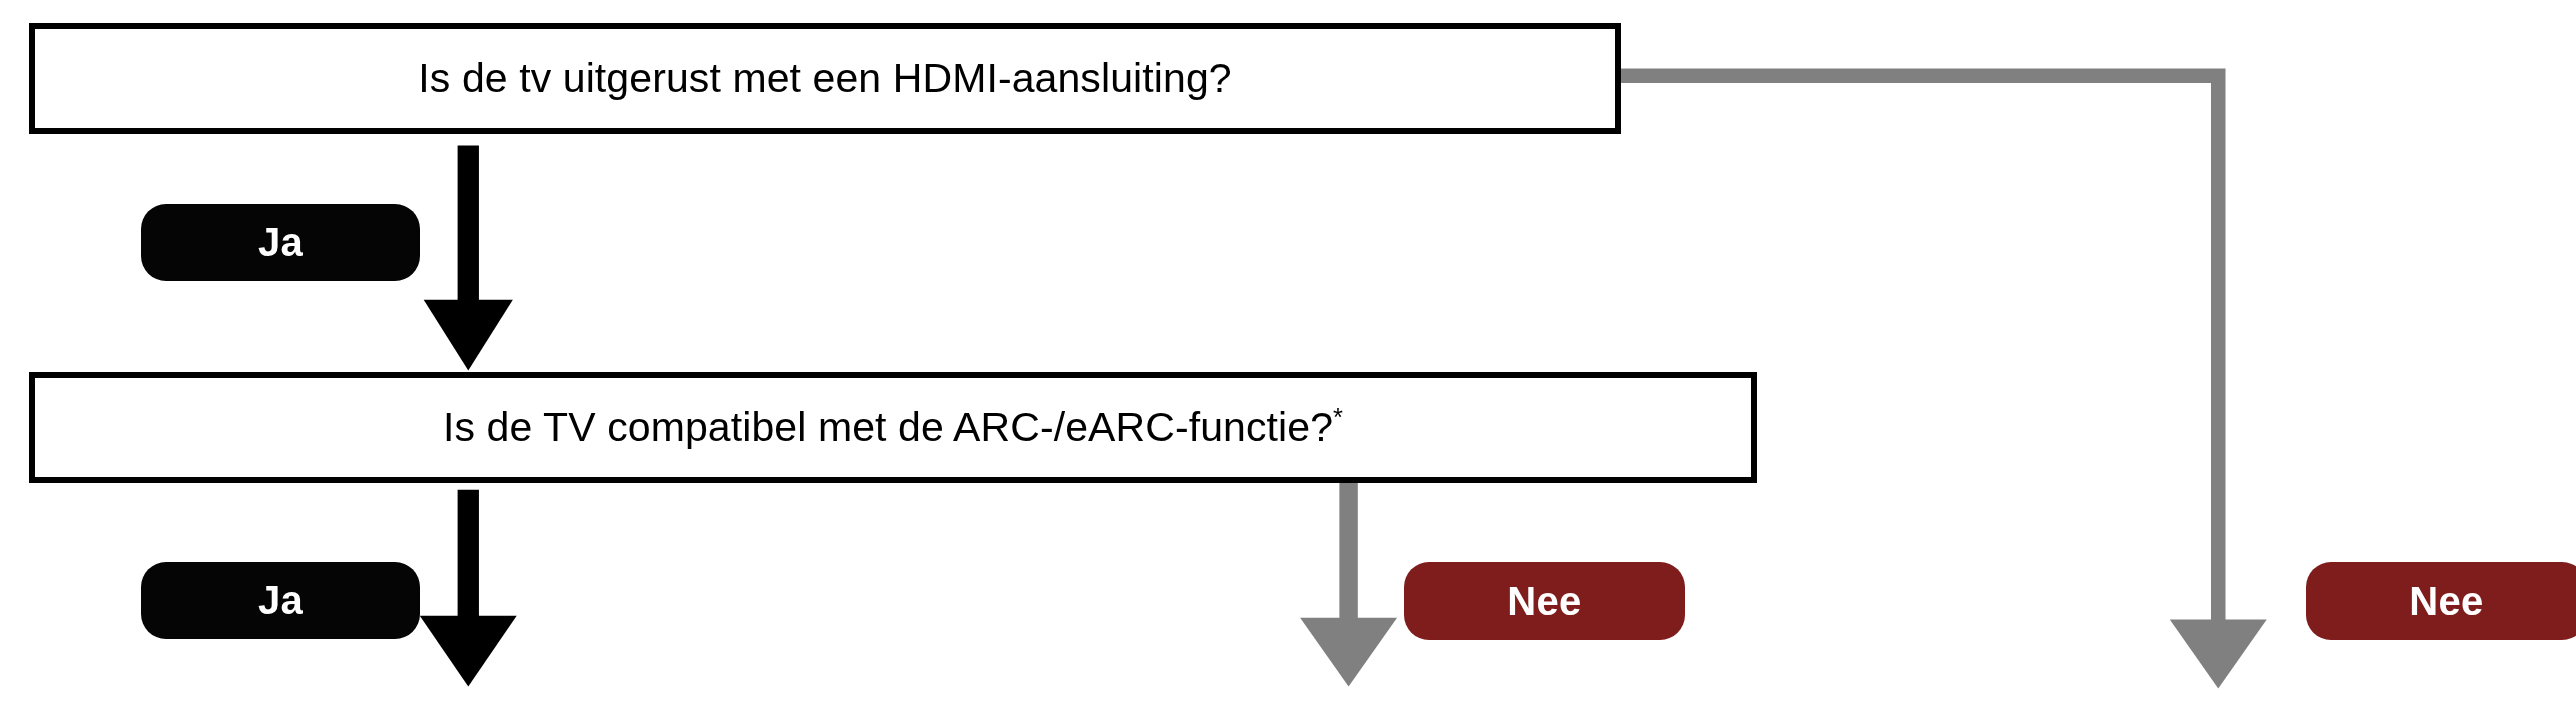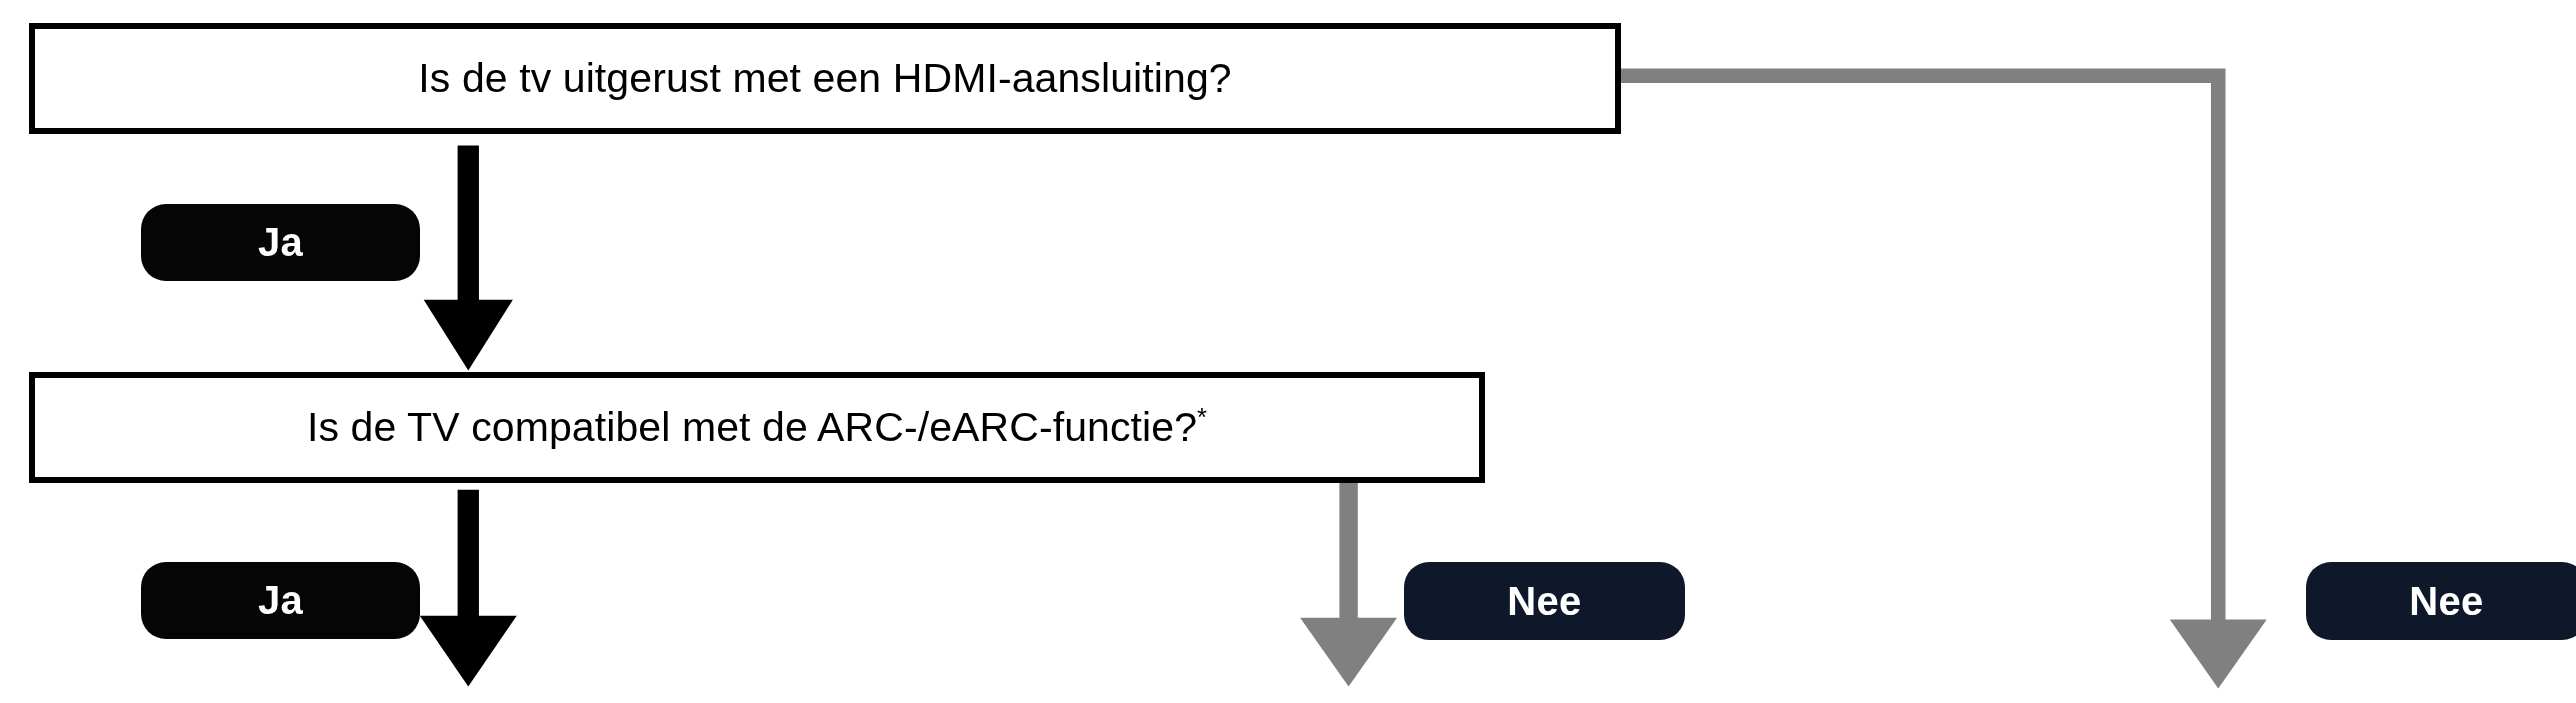--- a/index.html
+++ b/index.html
@@ -34,37 +34,37 @@
     letter-spacing: 0.1px;
     white-space: nowrap;
     font-weight: 400;
   }
   .qbox-text sup {
     font-size: 0.62em;
     vertical-align: super;
     line-height: 0;
   }
   #box-hdmi   { left: 29px;  top: 23px;  width: 1592px; height: 111px; }
-  #box-arc    { left: 29px;  top: 372px; width: 1456px; height: 111px; }
+  #box-arc    { left: 29px;  top: 372px; width: 1728px; height: 111px; }
 
   
   .pill {
     position: absolute;
     box-sizing: border-box;
     border-radius: 25px;
     display: flex;
     align-items: center;
     justify-content: center;
     color: #ffffff;
     font-size: 40px;
     font-weight: 700;
     letter-spacing: 0.3px;
   }
   .pill-yes { background: #050505; }
-  .pill-no  { background: #0f172a; }
+  .pill-no  { background: #7f1d1d; }
 
   #pill-yes-hdmi { left: 141px;  top: 204px; width: 279px; height: 77px; }
   #pill-yes-arc  { left: 141px;  top: 562px; width: 279px; height: 77px; }
   #pill-no-arc   { left: 1404px; top: 562px; width: 281px; height: 78px; }
   #pill-no-hdmi  { left: 2306px; top: 562px; width: 281px; height: 78px; }
 
   
   #connectors {
     position: absolute;
     left: 0;

